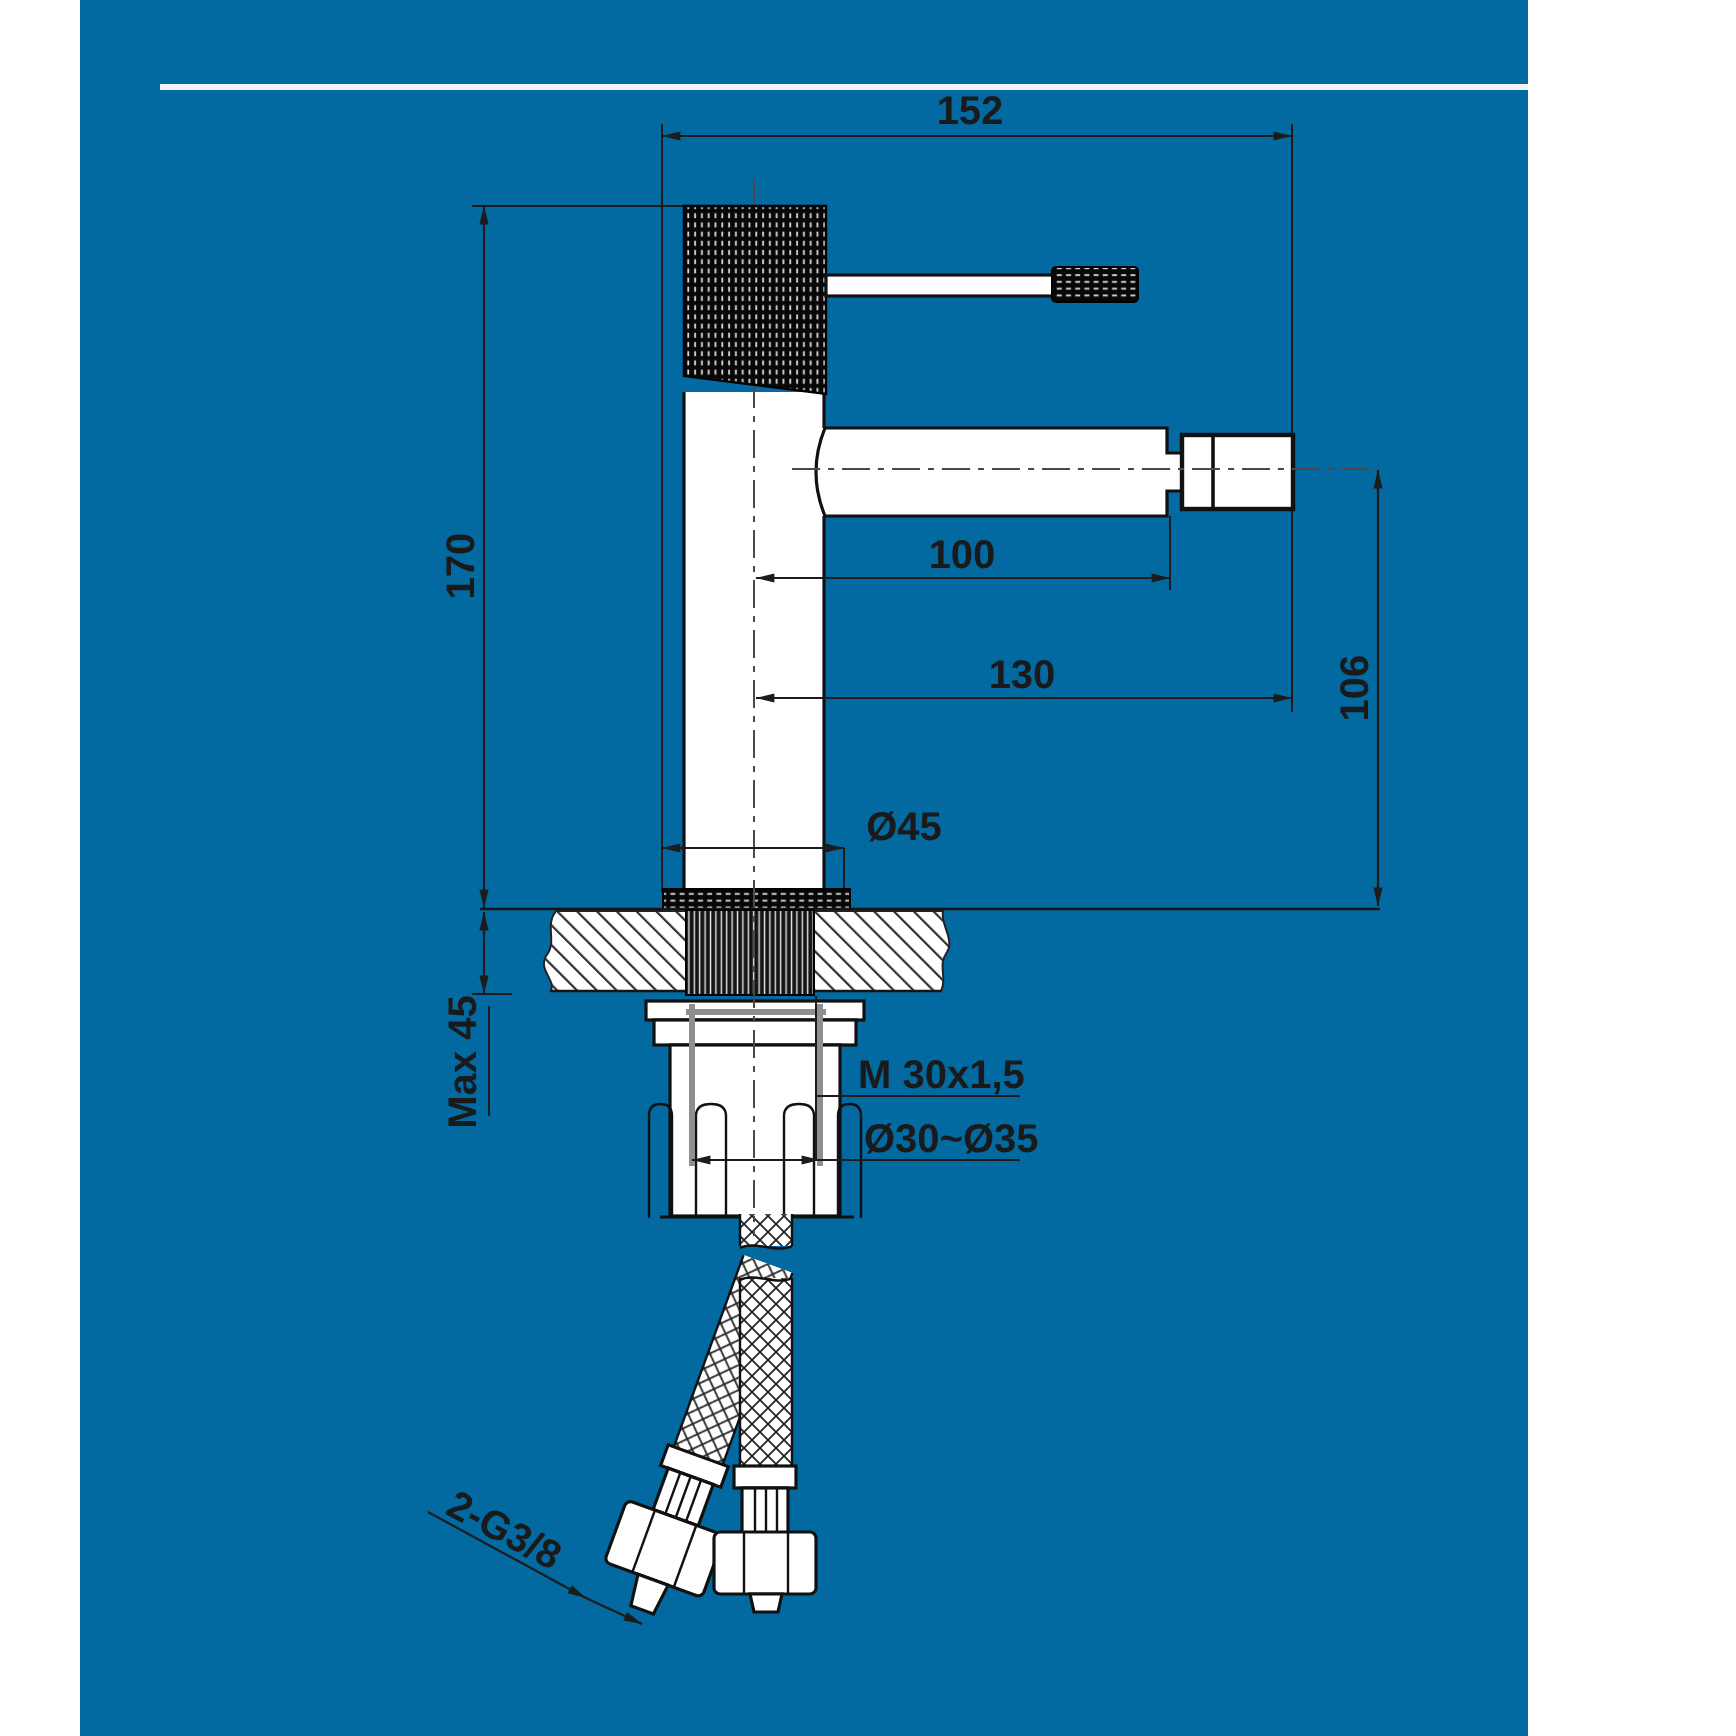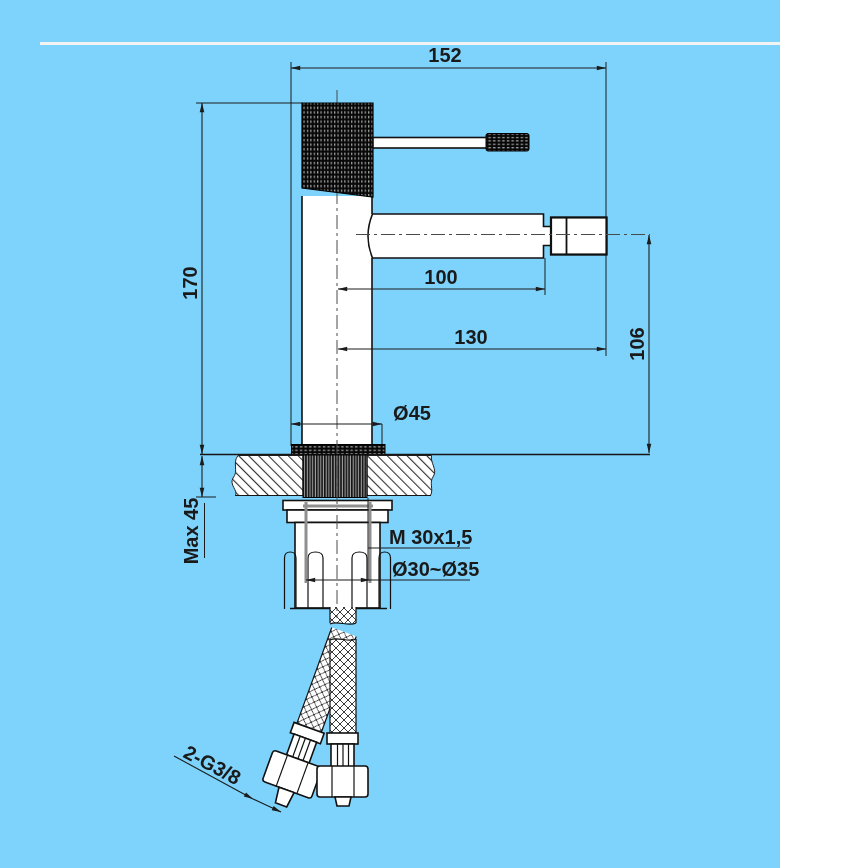--- a/index.html
+++ b/index.html
@@ -1,17 +1,17 @@
 <!DOCTYPE html>
 <html><head>
 <meta charset="utf-8">
 <style>
   html,body{margin:0;padding:0;background:#ffffff;}
-  .stage{position:relative;width:780px;height:868px;background:#7dd3fc;overflow:hidden;
-         font-family:"Liberation Sans",sans-serif;}
+  .stage{position:relative;width:724px;height:868px;background:#0369a1;overflow:hidden;
+         font-family:"Liberation Sans",sans-serif;margin-left:40px;}
   svg{position:absolute;left:0;top:0;}
   text{font-family:"Liberation Sans","DejaVu Sans",sans-serif;font-weight:bold;fill:#1a1a1a;}
   .dim-text{font-size:20px;}
   .dim-line{stroke:#1c1c1c;stroke-width:1.1;fill:none;}
   .ext-line{stroke:#1c1c1c;stroke-width:1;fill:none;}
   .part{stroke:#111;stroke-width:1.6;fill:#fff;}
   .thin{stroke:#111;stroke-width:1.2;fill:none;}
   .center-line{stroke:#4a4a4a;stroke-width:1;stroke-dasharray:14 4 3 4;fill:none;}
   .gray-line{stroke:#8f8f8f;stroke-width:3;fill:none;}
 </style>

